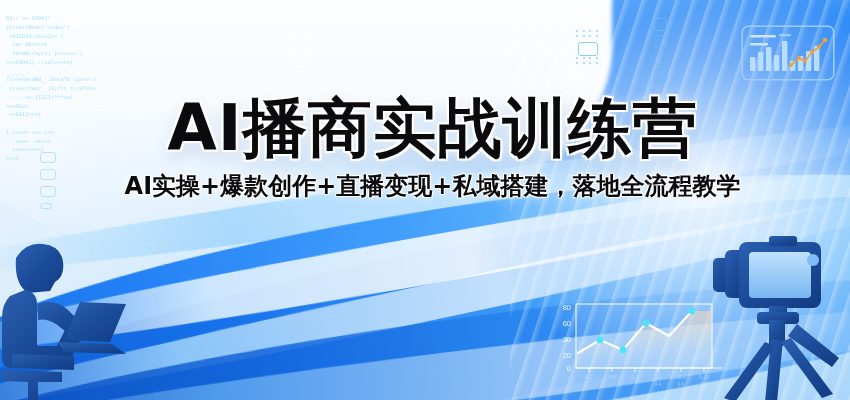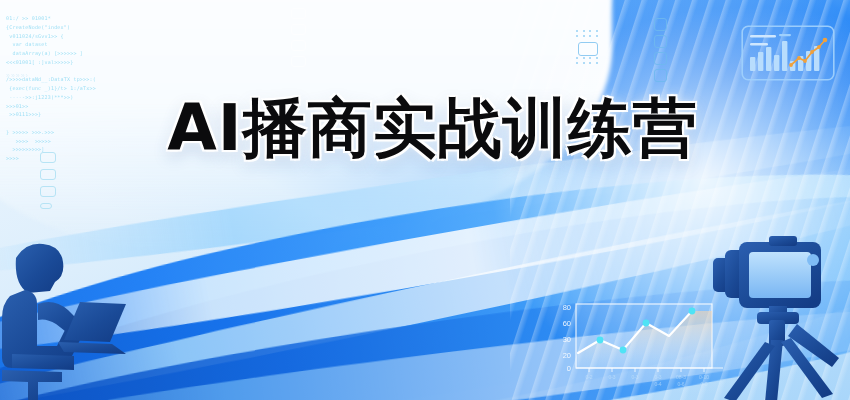--- a/index.html
+++ b/index.html
@@ -323,15 +323,16 @@
       <text class="xl" x="113" y="88" text-anchor="middle">0-4</text>
       <text class="xl" x="136" y="81" text-anchor="middle">08-3</text>
       <text class="xl" x="136" y="88" text-anchor="middle">0-6</text>
       <text class="xl" x="159" y="81" text-anchor="middle">0-10</text>
       <text class="xl" x="159" y="88" text-anchor="middle">0-0</text>
     </g>
   </svg>
 
   <div class="title-wrap">
     <h1 class="title">AI播商实战训练营</h1>
+    <p class="subtitle">AI实操+爆款创作+直播变现+私域搭建，落地全流程教学</p>
   </div>
 
 </div>
 
 </body></html>

